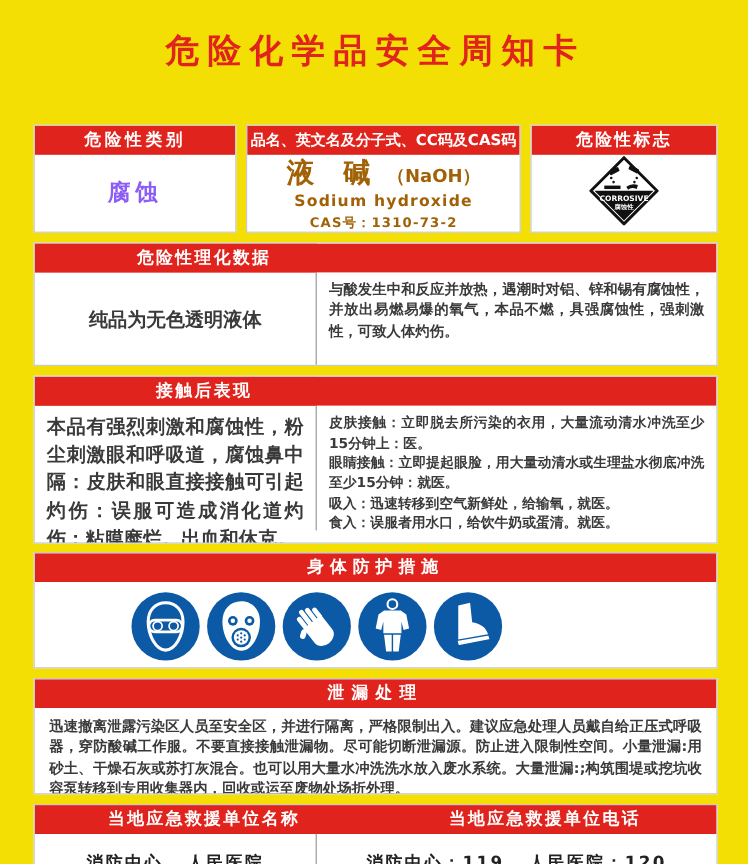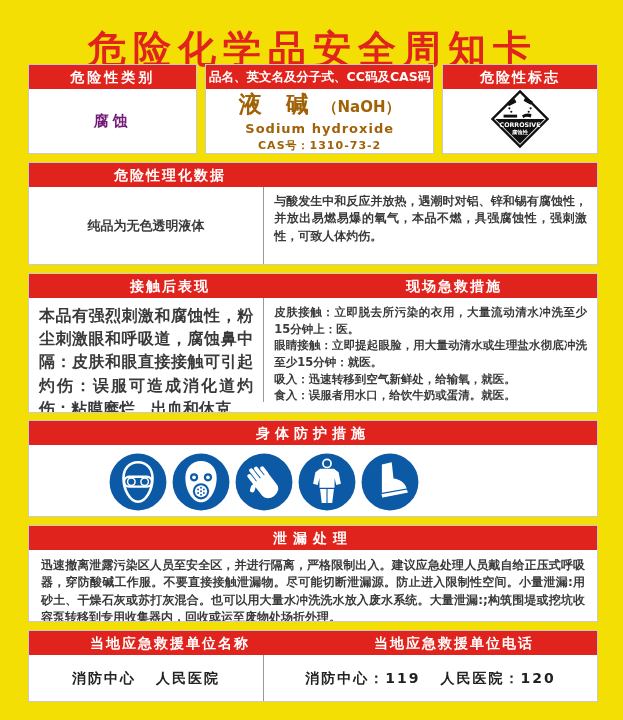--- a/index.html
+++ b/index.html
@@ -4,22 +4,22 @@
 <style>
   * { margin:0; padding:0; box-sizing:border-box; }
   html,body { width:623px; height:720px; }
   body {
     font-family:"DejaVu Sans","Liberation Sans",sans-serif;
     background:#f3df04;
     overflow:hidden;
   }
   .card { width:623px; height:720px; background:#f3df04; padding:0 25px 0 28px; }
   .title {
-    color:#e0231c; font-weight:bold; font-size:38px; letter-spacing:7px;
-    text-align:center; padding-top:24px; height:64px; white-space:nowrap;
+    color:#e0231c; font-weight:bold; font-size:28px; letter-spacing:7px;
+    text-align:center; padding-top:24px; height:104px; white-space:nowrap;
   }
   .row { display:flex; gap:8px; }
   .box { background:#fff; border:1px solid #c9c9c9; overflow:hidden; }
   .hdr {
     background:#e0231c; color:#fff; font-weight:bold; font-size:14px;
     text-align:center; letter-spacing:2px; height:24px; line-height:24px;
     white-space:nowrap;
   }
   .hdr-split { display:flex; background:#e0231c; height:24px; }
   .hdr-split .hdr { flex:none; height:24px;padding-left:47px; }
@@ -28,36 +28,36 @@
   .body-split { display:flex; }
   .body-split > div { padding:6px 10px; }
   .vdiv { border-right:1px solid #999; }
   .ctext { display:flex; align-items:center; justify-content:center; text-align:center; }
   .para { font-size:12px; line-height:1.45; color:#3a3a3a; font-weight:bold; text-align:justify; }
 
   
   .r1 { height:90px; margin-bottom:8px; }
   .b-class { width:178px; }
   .b-class .hdr { letter-spacing:3px; }
-  .class-val { height:64px; font-size:15px; font-weight:bold; color:#701a75; letter-spacing:4px; }
+  .class-val { height:64px; font-size:19px; font-weight:bold; color:#8b5cf6; letter-spacing:4px; }
   .b-name { width:240px; }
   .b-name .hdr { font-size:12.5px; letter-spacing:0; }
   .name-body { height:64px; display:flex; flex-direction:column; align-items:center; justify-content:center; color:#a16207; }
   .cn-line { font-weight:bold; }
   .cn-name { font-size:23px; letter-spacing:8px; }
   .cn-formula { font-size:15px; letter-spacing:0; }
   .en-name { font-size:13px; font-weight:bold; letter-spacing:1px; margin-top:1px; }
   .cas { font-size:11px; font-weight:bold; letter-spacing:1px; margin-top:2px; }
   .b-mark { width:164px; }
   .mark-body { height:64px; display:flex; align-items:center; justify-content:center; }
 
   
   .r2 { height:103px; margin-bottom:8px; }
   .r2 .body-split { height:79px; }
-  .r2 .left { font-size:13px; }
+  .r2 .left { font-size:16px; }
 
   
   .r3 { height:140px; margin-bottom:7px; }
   .r3 .body-split { height:104px; }
   .aid-item { font-size:11.5px; line-height:1.45; font-weight:bold; color:#3a3a3a; text-align:justify; }
 
   
   .r4 { height:97px; margin-bottom:8px; }
   .icon-strip { height:73px; display:flex; align-items:center; gap:5px; padding-left:80px; }
   .ppe { width:58px; height:58px; flex:none; }
@@ -126,21 +126,20 @@
     </div>
     <div class="body-split">
       <div class="w-left vdiv ctext para left">纯品为无色透明液体</div>
       <div class="w-right para">与酸发生中和反应并放热，遇潮时对铝、锌和锡有腐蚀性，并放出易燃易爆的氧气，本品不燃，具强腐蚀性，强刺激性，可致人体灼伤。</div>
     </div>
   </div>
 
   <div class="box r3">
     <div class="hdr-split">
       <div class="hdr w-left">接触后表现</div>
-      <div class="hdr w-right">现场急救措施</div>
     </div>
     <div class="body-split">
       <div class="w-left vdiv para" style="font-size:16px">本品有强烈刺激和腐蚀性，粉尘刺激眼和呼吸道，腐蚀鼻中隔：皮肤和眼直接接触可引起灼伤：误服可造成消化道灼伤：粘膜糜烂。出血和休克。</div>
       <div class="w-right">
         <div class="aid-item">皮肤接触：立即脱去所污染的衣用，大量流动清水冲洗至少15分钟上：医。</div>
         <div class="aid-item">眼睛接触：立即提起眼脸，用大量动清水或生理盐水彻底冲洗至少15分钟：就医。</div>
         <div class="aid-item">吸入：迅速转移到空气新鲜处，给输氧，就医。</div>
         <div class="aid-item">食入：误服者用水口，给饮牛奶或蛋清。就医。</div>
       </div>
     </div>

